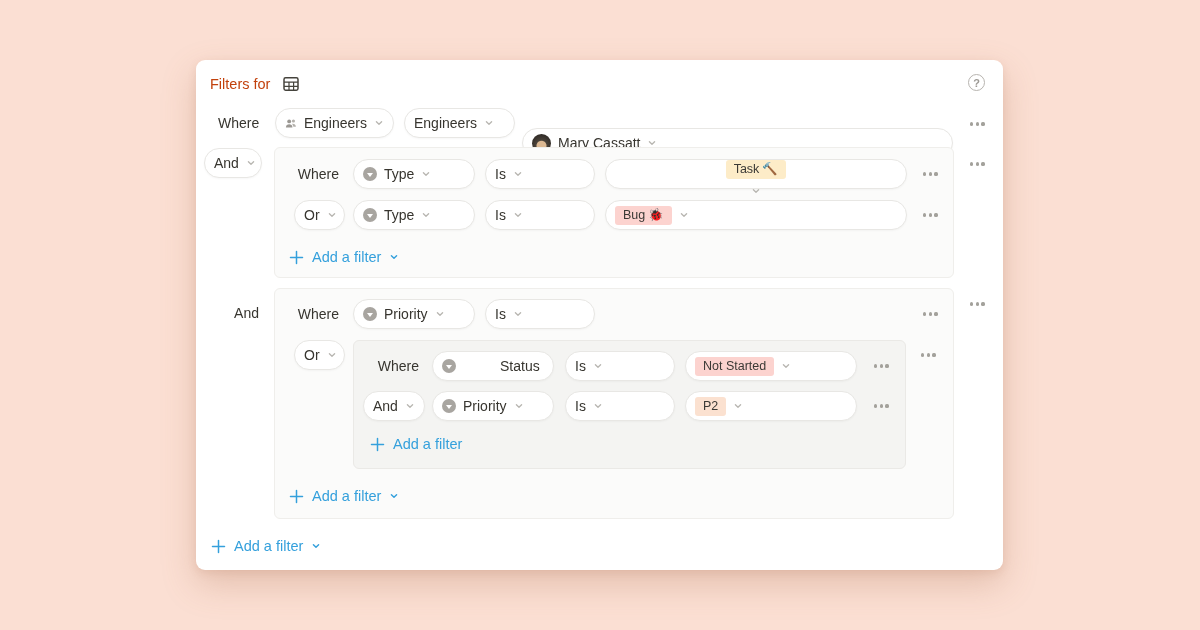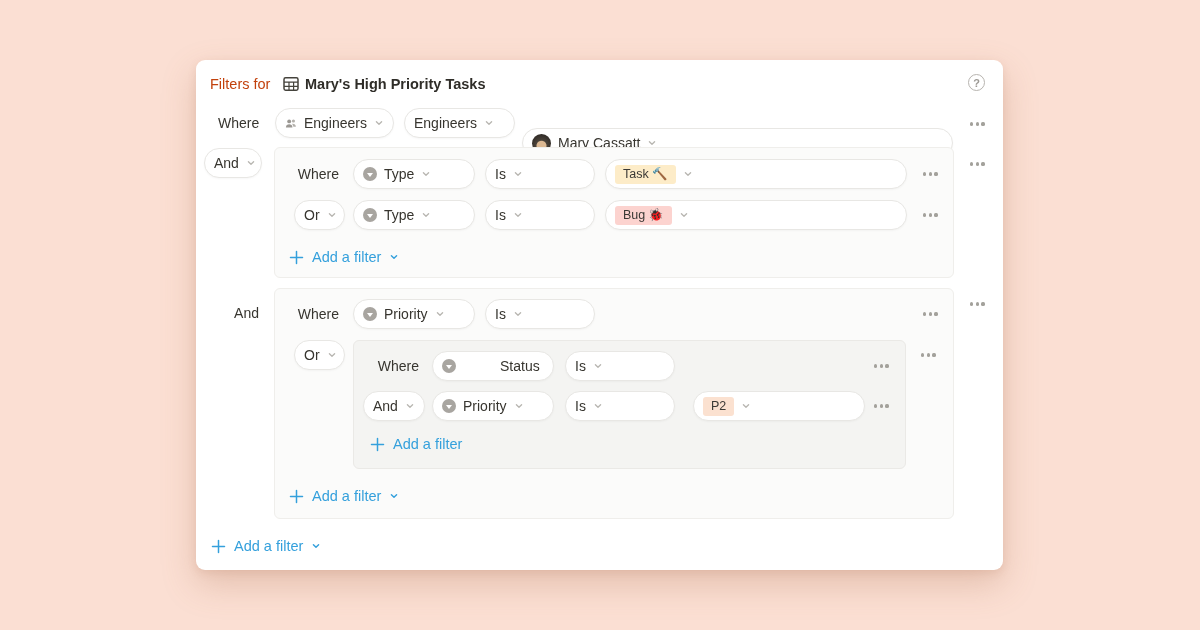--- a/index.html
+++ b/index.html
@@ -41,21 +41,20 @@
 <body>
 
 <div class="stage">
   <div class="card">
 
     <span class="abs hdr-prefix" style="left:14px; top:13px;">Filters for</span>
     <svg class="abs" style="left:86px; top:15px;" width="18" height="18" viewBox="0 0 18 18">
       <rect x="2" y="2.8" width="14" height="12.4" rx="1.6" fill="none" stroke="#45433c" stroke-width="1.5"></rect>
       <path d="M2 7.2 H16 M2 11.4 H16 M7 7.2 V15.2 M11.6 7.2 V15.2" stroke="#45433c" stroke-width="1.2" fill="none"></path>
     </svg>
-    <span class="abs hdr-title" style="left:109px; top:13px;">Mary's High Priority Tasks</span>
     <div class="help" style="left:772px; top:14px;">
       <span>?</span>
     </div>
 
     <span class="lbl" style="left:22px; top:48px;">Where</span>
 
     <div class="dd" style="left:79px; top:48px; width:119px;">
       <svg width="15" height="15" viewBox="0 0 16 16">
         <circle cx="5.6" cy="5.2" r="2.6" fill="#9b9893"></circle>
         <path d="M1.2 13.2 c0-2.6 2-4.2 4.4-4.2 s4.4 1.6 4.4 4.2 z" fill="#9b9893"></path>
@@ -120,21 +119,21 @@
 
       </div>
       <div class="dd" style="left:210px; top:11px; width:110px;">
         <span>Is</span>
 
   <svg class="chev" width="10" height="10" viewBox="0 0 10 10">
     <path d="M2.4 3.7 L5 6.3 L7.6 3.7" fill="none" stroke="#b8b6b1" stroke-width="1.3" stroke-linecap="round" stroke-linejoin="round"></path>
   </svg>
 
       </div>
-      <div class="dd" style="left:330px; top:11px; width:302px;">
+      <div class="dd" style="left:330px; top:11px; width:302px;flex-direction:column;">
         <span class="tag tag-yellow">Task 🔨</span>
 
   <svg class="chev" width="10" height="10" viewBox="0 0 10 10">
     <path d="M2.4 3.7 L5 6.3 L7.6 3.7" fill="none" stroke="#b8b6b1" stroke-width="1.3" stroke-linecap="round" stroke-linejoin="round"></path>
   </svg>
 
       </div>
       <div class="dots" style="left:648px; top:19px;">
           <i></i>
           <i></i>
@@ -260,20 +259,28 @@
 
         </div>
         <div class="dd" style="left:211px; top:10px; width:110px;">
           <span>Is</span>
 
   <svg class="chev" width="10" height="10" viewBox="0 0 10 10">
     <path d="M2.4 3.7 L5 6.3 L7.6 3.7" fill="none" stroke="#b8b6b1" stroke-width="1.3" stroke-linecap="round" stroke-linejoin="round"></path>
   </svg>
 
         </div>
+        <div class="dd" style="left:331px; top:10px; width:172px;">
+          <span class="tag tag-red">Not Started</span>
+
+  <svg class="chev" width="10" height="10" viewBox="0 0 10 10">
+    <path d="M2.4 3.7 L5 6.3 L7.6 3.7" fill="none" stroke="#b8b6b1" stroke-width="1.3" stroke-linecap="round" stroke-linejoin="round"></path>
+  </svg>
+
+        </div>
         <div class="dots" style="left:520px; top:18px;">
             <i></i>
             <i></i>
             <i></i>
           </div>
 
         <div class="dd" style="left:9px; top:50px; width:62px;">
           <span>And</span>
 
   <svg class="chev" width="10" height="10" viewBox="0 0 10 10">
@@ -295,21 +302,21 @@
 
         </div>
         <div class="dd" style="left:211px; top:50px; width:110px;">
           <span>Is</span>
 
   <svg class="chev" width="10" height="10" viewBox="0 0 10 10">
     <path d="M2.4 3.7 L5 6.3 L7.6 3.7" fill="none" stroke="#b8b6b1" stroke-width="1.3" stroke-linecap="round" stroke-linejoin="round"></path>
   </svg>
 
         </div>
-        <div class="dd" style="left:331px; top:50px; width:172px;margin-left:8px;">
+        <div class="dd" style="left:331px; top:50px; width:172px;">
           <span class="tag tag-orange">P2</span>
 
   <svg class="chev" width="10" height="10" viewBox="0 0 10 10">
     <path d="M2.4 3.7 L5 6.3 L7.6 3.7" fill="none" stroke="#b8b6b1" stroke-width="1.3" stroke-linecap="round" stroke-linejoin="round"></path>
   </svg>
 
         </div>
         <div class="dots" style="left:520px; top:58px;">
             <i></i>
             <i></i>

